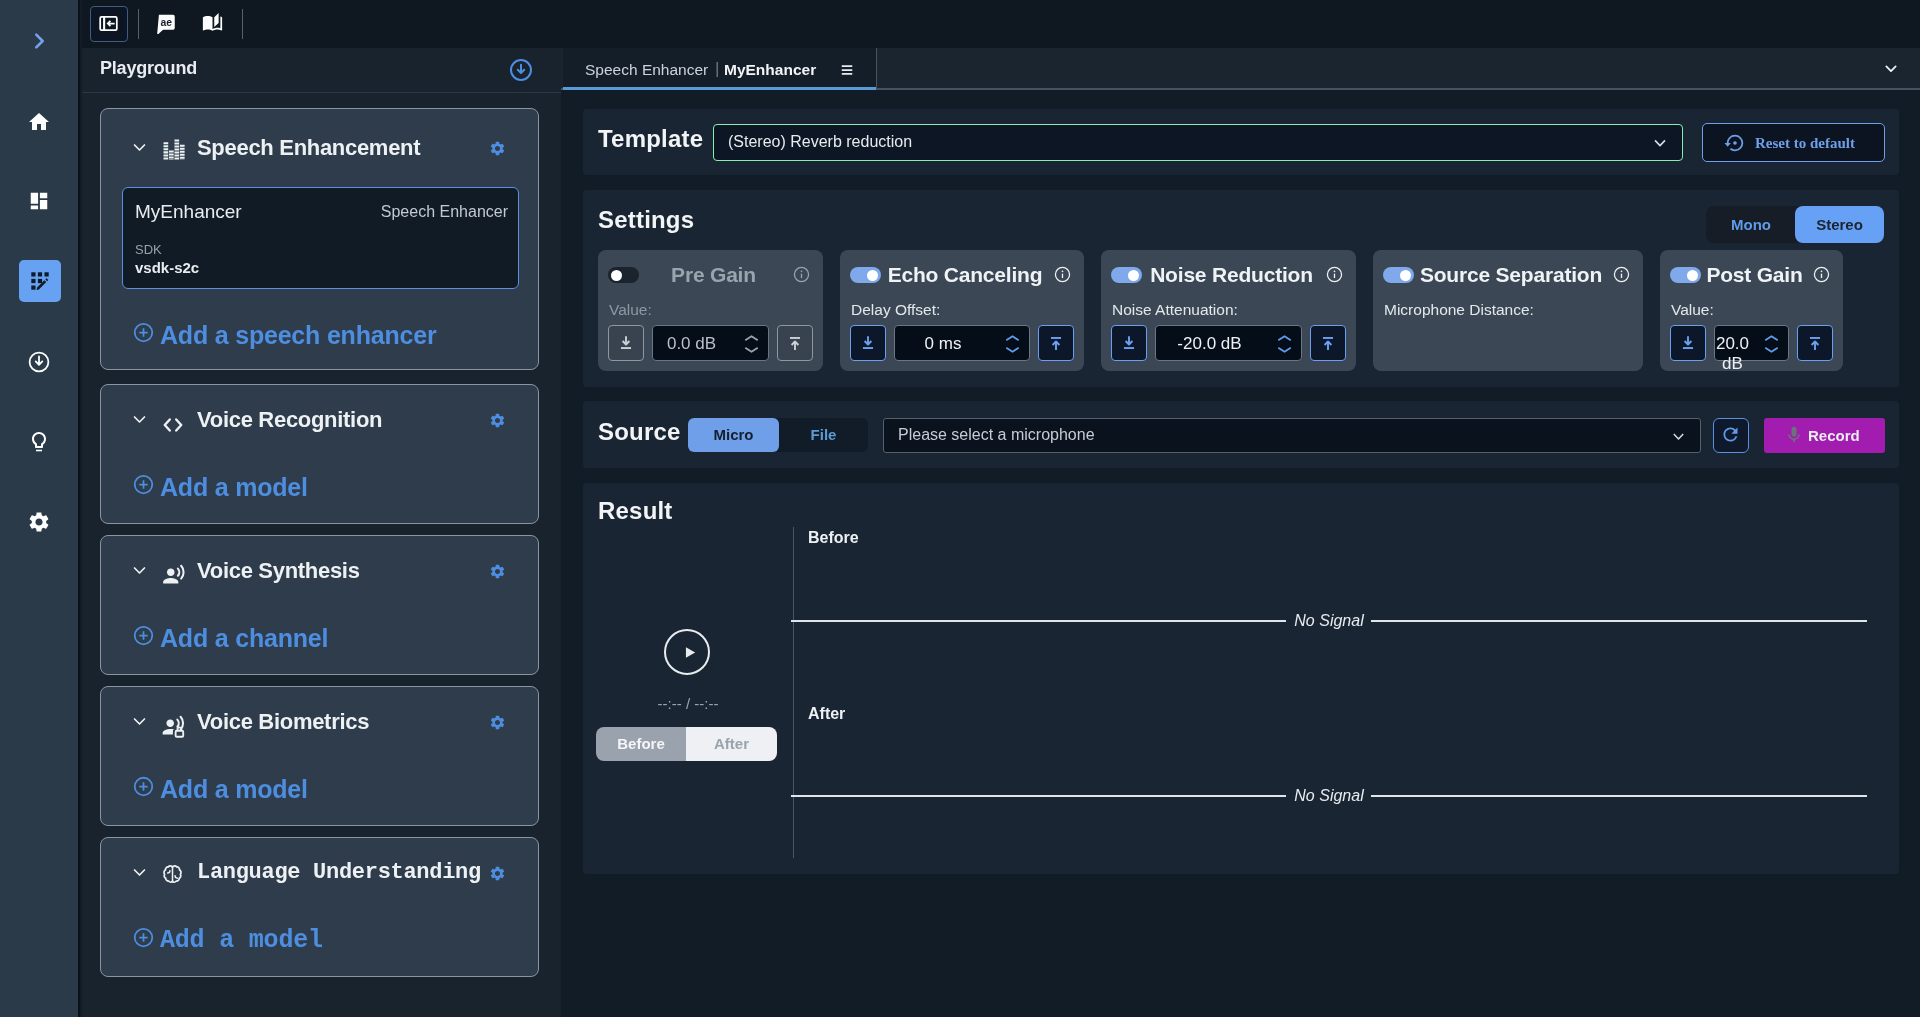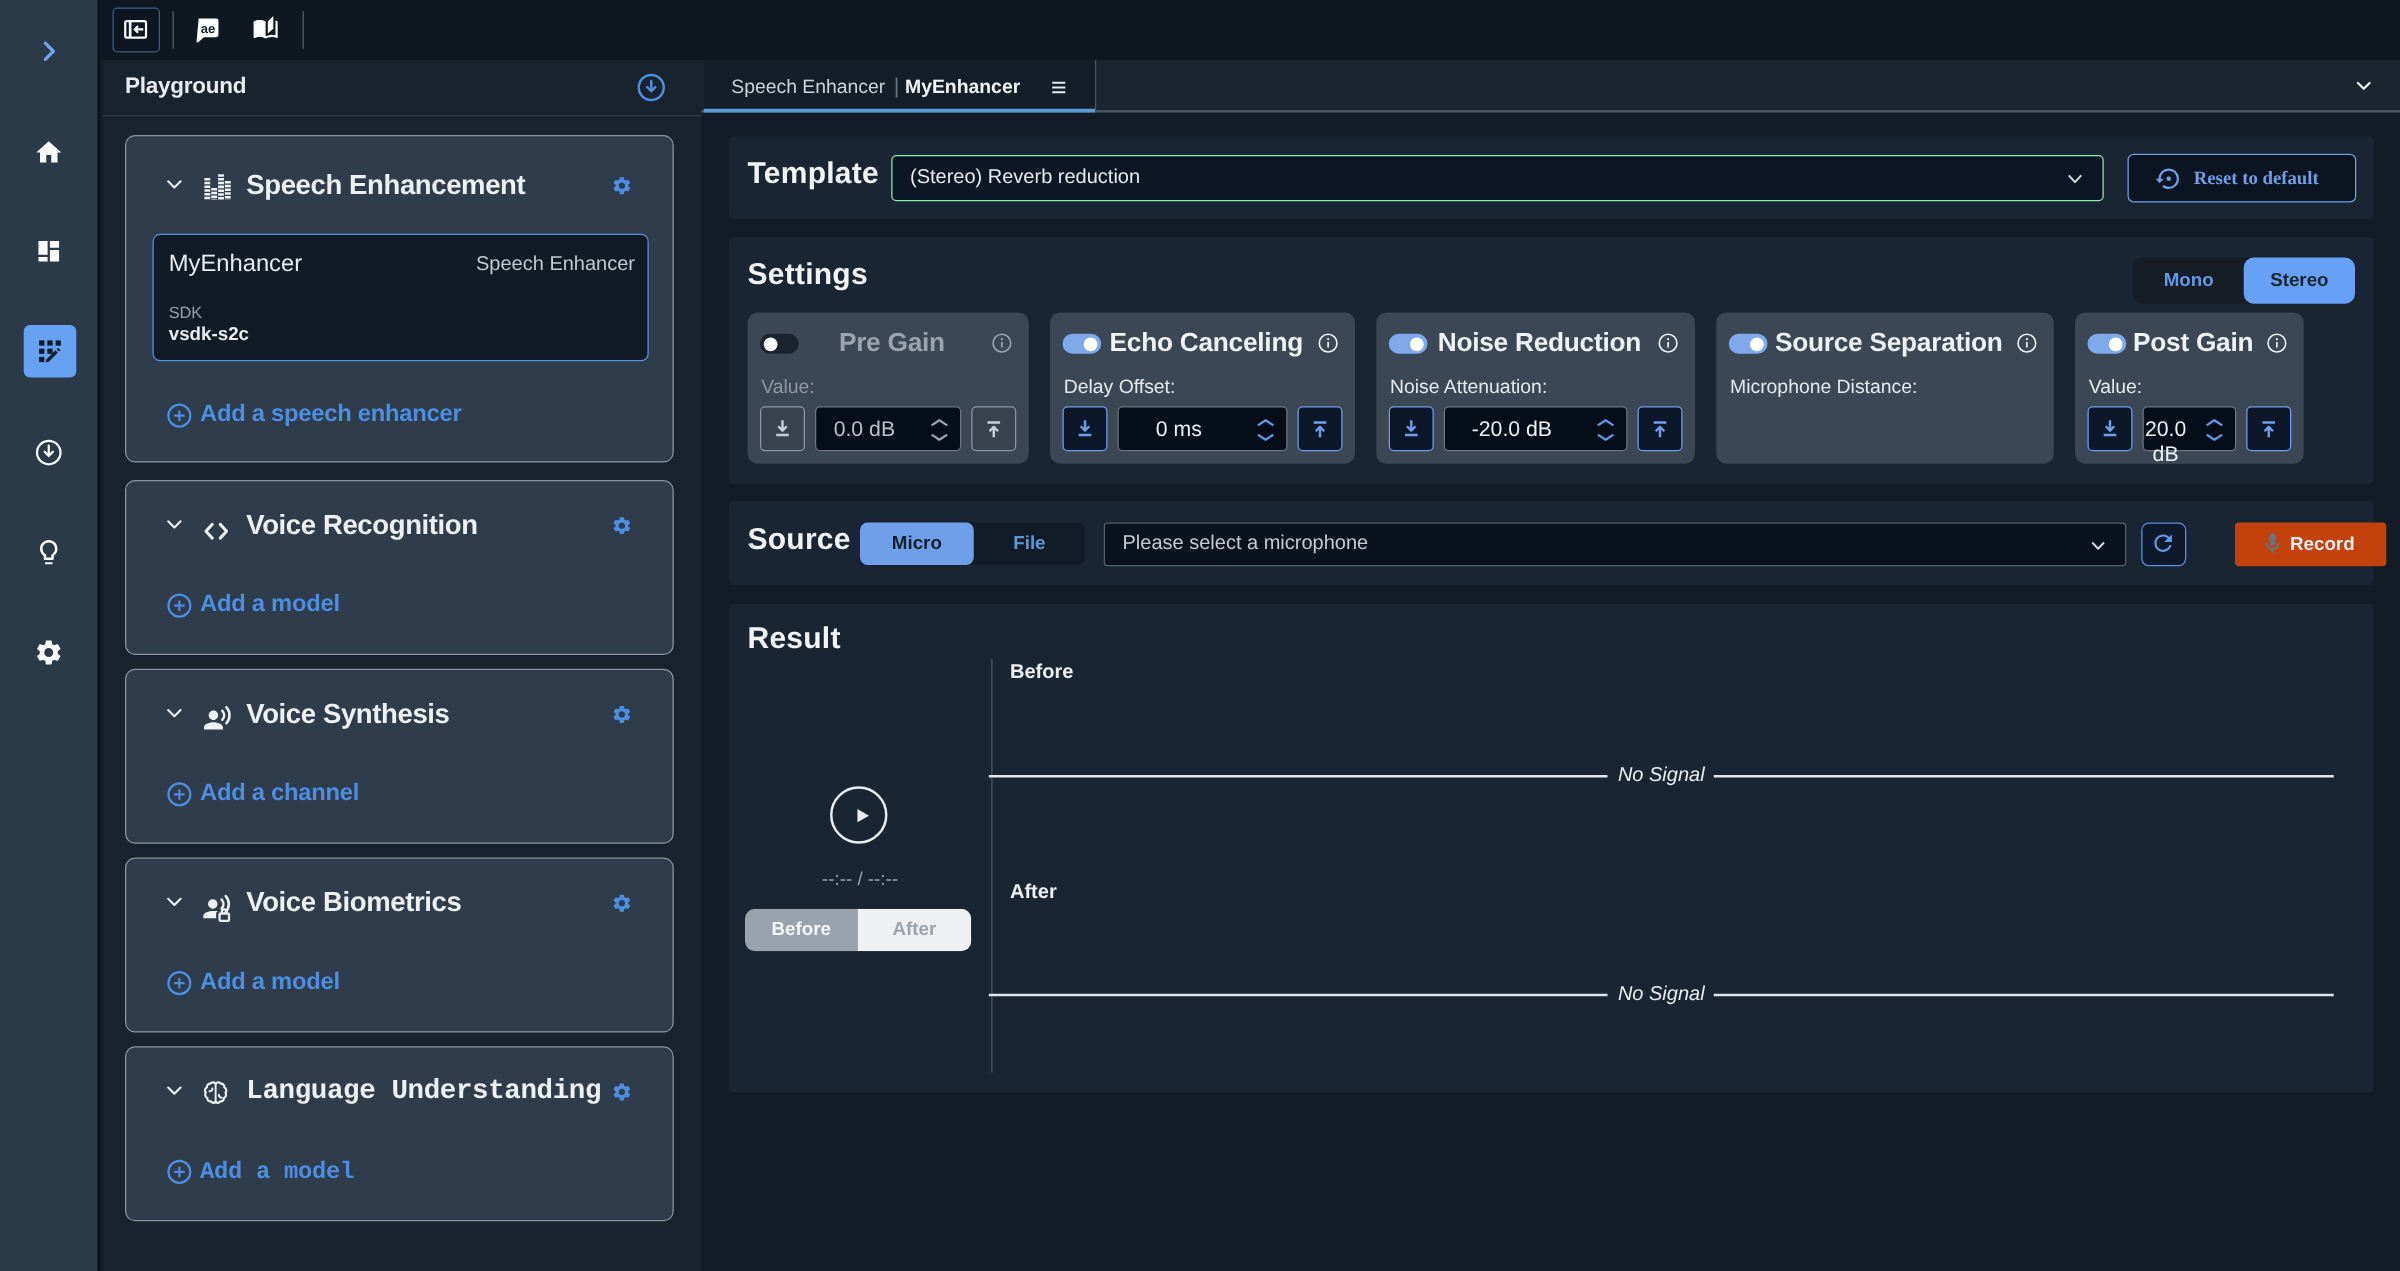--- a/index.html
+++ b/index.html
@@ -19,21 +19,21 @@
 
 
 #lpanel { left:82px; top:48px; width:479px; height:969px; background:#19232e; }
 #lp-head { position:absolute; left:0; top:0; width:479px; height:45px; border-bottom:1px solid #2c3845; }
 #lp-head .t { position:absolute; left:18px; top:10px; font-size:18px; font-weight:bold; color:#e9edf1; letter-spacing:-0.2px; }
 .card { position:absolute; left:18px; width:439px; background:#2e3c4b; border:1px solid #8b95a1; border-radius:8px; }
 .chev { position:absolute; left:30px; top:26px; width:17px; height:17px; }
 .card-ic { position:absolute; left:60px; top:24px; width:26px; height:26px; }
 .card-title { position:absolute; left:96px; top:22px; font-size:22px; font-weight:bold; color:#eef1f4; letter-spacing:-0.3px; }
 .gear { position:absolute; right:32px; top:27px; width:17px; height:17px; }
-.addrow { position:absolute; left:32px; font-size:19px; letter-spacing:-0.2px; font-weight:bold; color:#4e8ee0; }
+.addrow { position:absolute; left:32px; font-size:25px; letter-spacing:-0.2px; font-weight:bold; color:#4e8ee0; }
 .addrow svg { position:absolute; left:0; top:1px; width:21px; height:21px; }
 .addrow span { margin-left:27px; }
 #mycard { position:absolute; left:21px; top:78px; width:397px; height:102px; background:#111b26; border:1px solid #5b8fe0; border-radius:6px; }
 
 
 #tabbar { left:561px; top:48px; width:1359px; height:42px; background:#1b2530; }
 #tab1 { position:absolute; left:2px; top:0; width:314px; height:42px; background:#141e29; border-right:1px solid #49545f; }
 #tab1 .underline { position:absolute; left:0; bottom:0; width:100%; height:3.5px; background:#5b9bd5; z-index:2; }
 .panel { position:absolute; left:583px; width:1316px; background:#1a2533; border-radius:4px; }
 .h1 { position:absolute; font-size:24px; font-weight:bold; color:#f2f4f6; letter-spacing:.2px; }
@@ -73,21 +73,21 @@
 .scard.on .spin { stroke:#5f9be8; fill:none; }
 .btn36 svg { position:absolute; left:6px; top:6px; width:22px; height:22px; }
 
 
 #seg { position:absolute; left:105px; top:17px; width:180px; height:34px; background:#121c28; border-radius:6px; }
 #seg .on { position:absolute; left:0; top:0; width:91px; height:34px; background:#6f9fe8; border-radius:6px; color:#14202e; font-weight:bold; font-size:15px; text-align:center; line-height:34px; }
 #seg .off { position:absolute; right:0; top:0; width:89px; height:34px; color:#5b9bd5; font-weight:bold; font-size:15px; text-align:center; line-height:34px; }
 #mic-select { position:absolute; left:300px; top:17px; width:818px; height:35px; background:#0a121d; border:1px solid #55606c; border-radius:3px; }
 #mic-select .txt { position:absolute; left:14px; top:7px; font-size:16px; color:#c6ccd3; }
 #refresh-btn { position:absolute; left:1130px; top:17px; width:36px; height:35px; border:1.5px solid #5b8fe0; border-radius:6px; background:#0e1a2c; }
-#record-btn { position:absolute; left:1181px; top:17px; width:121px; height:35px; background:#c2410c; border-radius:3px;margin-left:24px; }
+#record-btn { position:absolute; left:1181px; top:17px; width:121px; height:35px; background:#a21caf; border-radius:3px; }
 #record-btn span { position:absolute; left:44px; top:9px; font-size:15px; font-weight:bold; color:#e9edf0; }
 #record-btn svg { position:absolute; left:20px; top:7px; width:20px; height:20px; }
 
 
 #play-circle { position:absolute; left:81px; top:146px; width:46px; height:46px; border:2px solid #e8ecef; border-radius:50%; }
 #timetxt { position:absolute; left:0px; top:212px; width:210px; text-align:center; font-size:15px; color:#9aa3ad; }
 #ba-toggle { position:absolute; left:13px; top:244px; width:181px; height:34px; border-radius:8px; overflow:hidden; }
 #ba-toggle .l { position:absolute; left:0; top:0; width:90px; height:34px; background:#9aa3ad; color:#f4f6f8; font-weight:bold; font-size:15px; text-align:center; line-height:34px; }
 #ba-toggle .r { position:absolute; right:0; top:0; width:91px; height:34px; background:#eef0f3; color:#9aa3ad; font-weight:bold; font-size:15px; text-align:center; line-height:34px; }
 #vdiv { position:absolute; left:210px; top:44px; width:1px; height:331px; background:#4a5663; }

